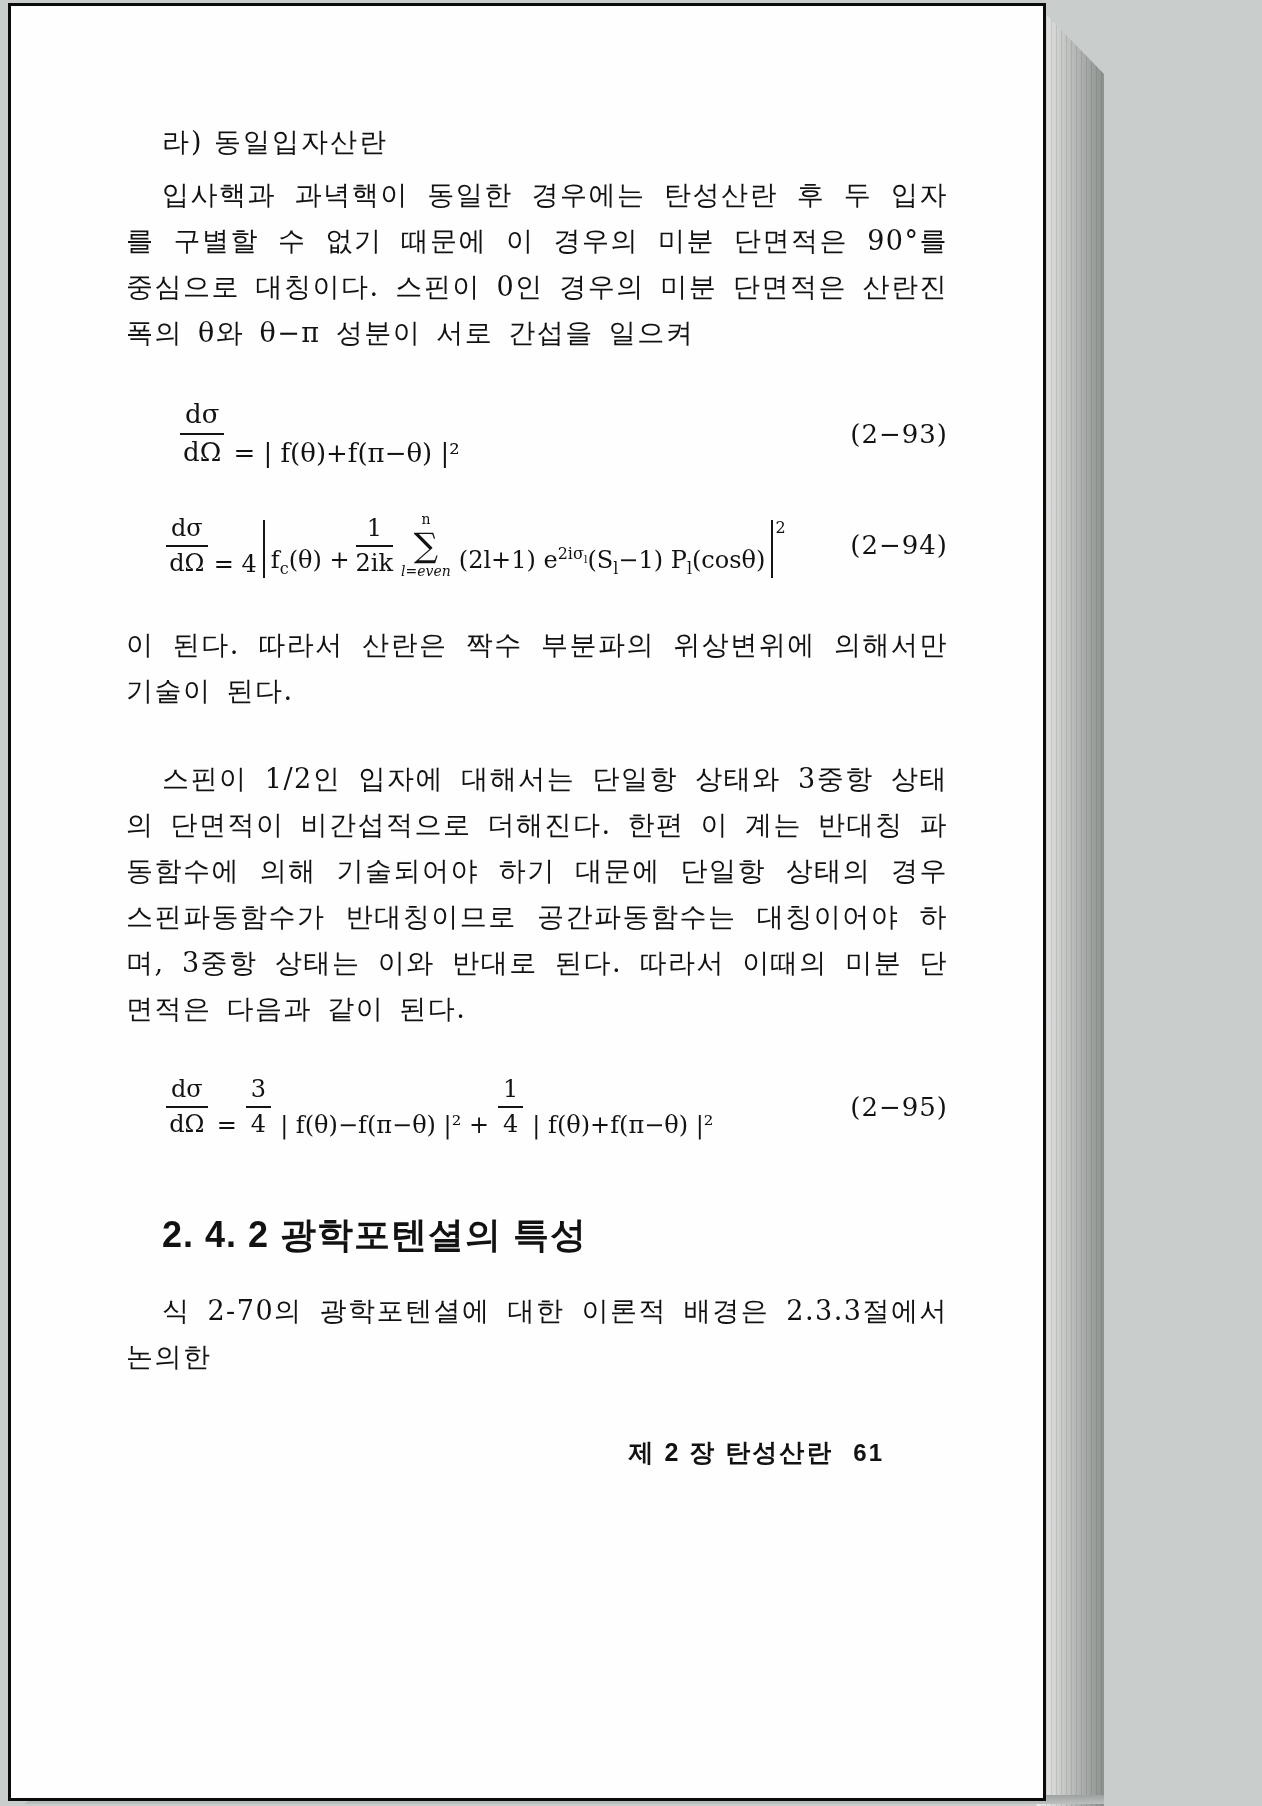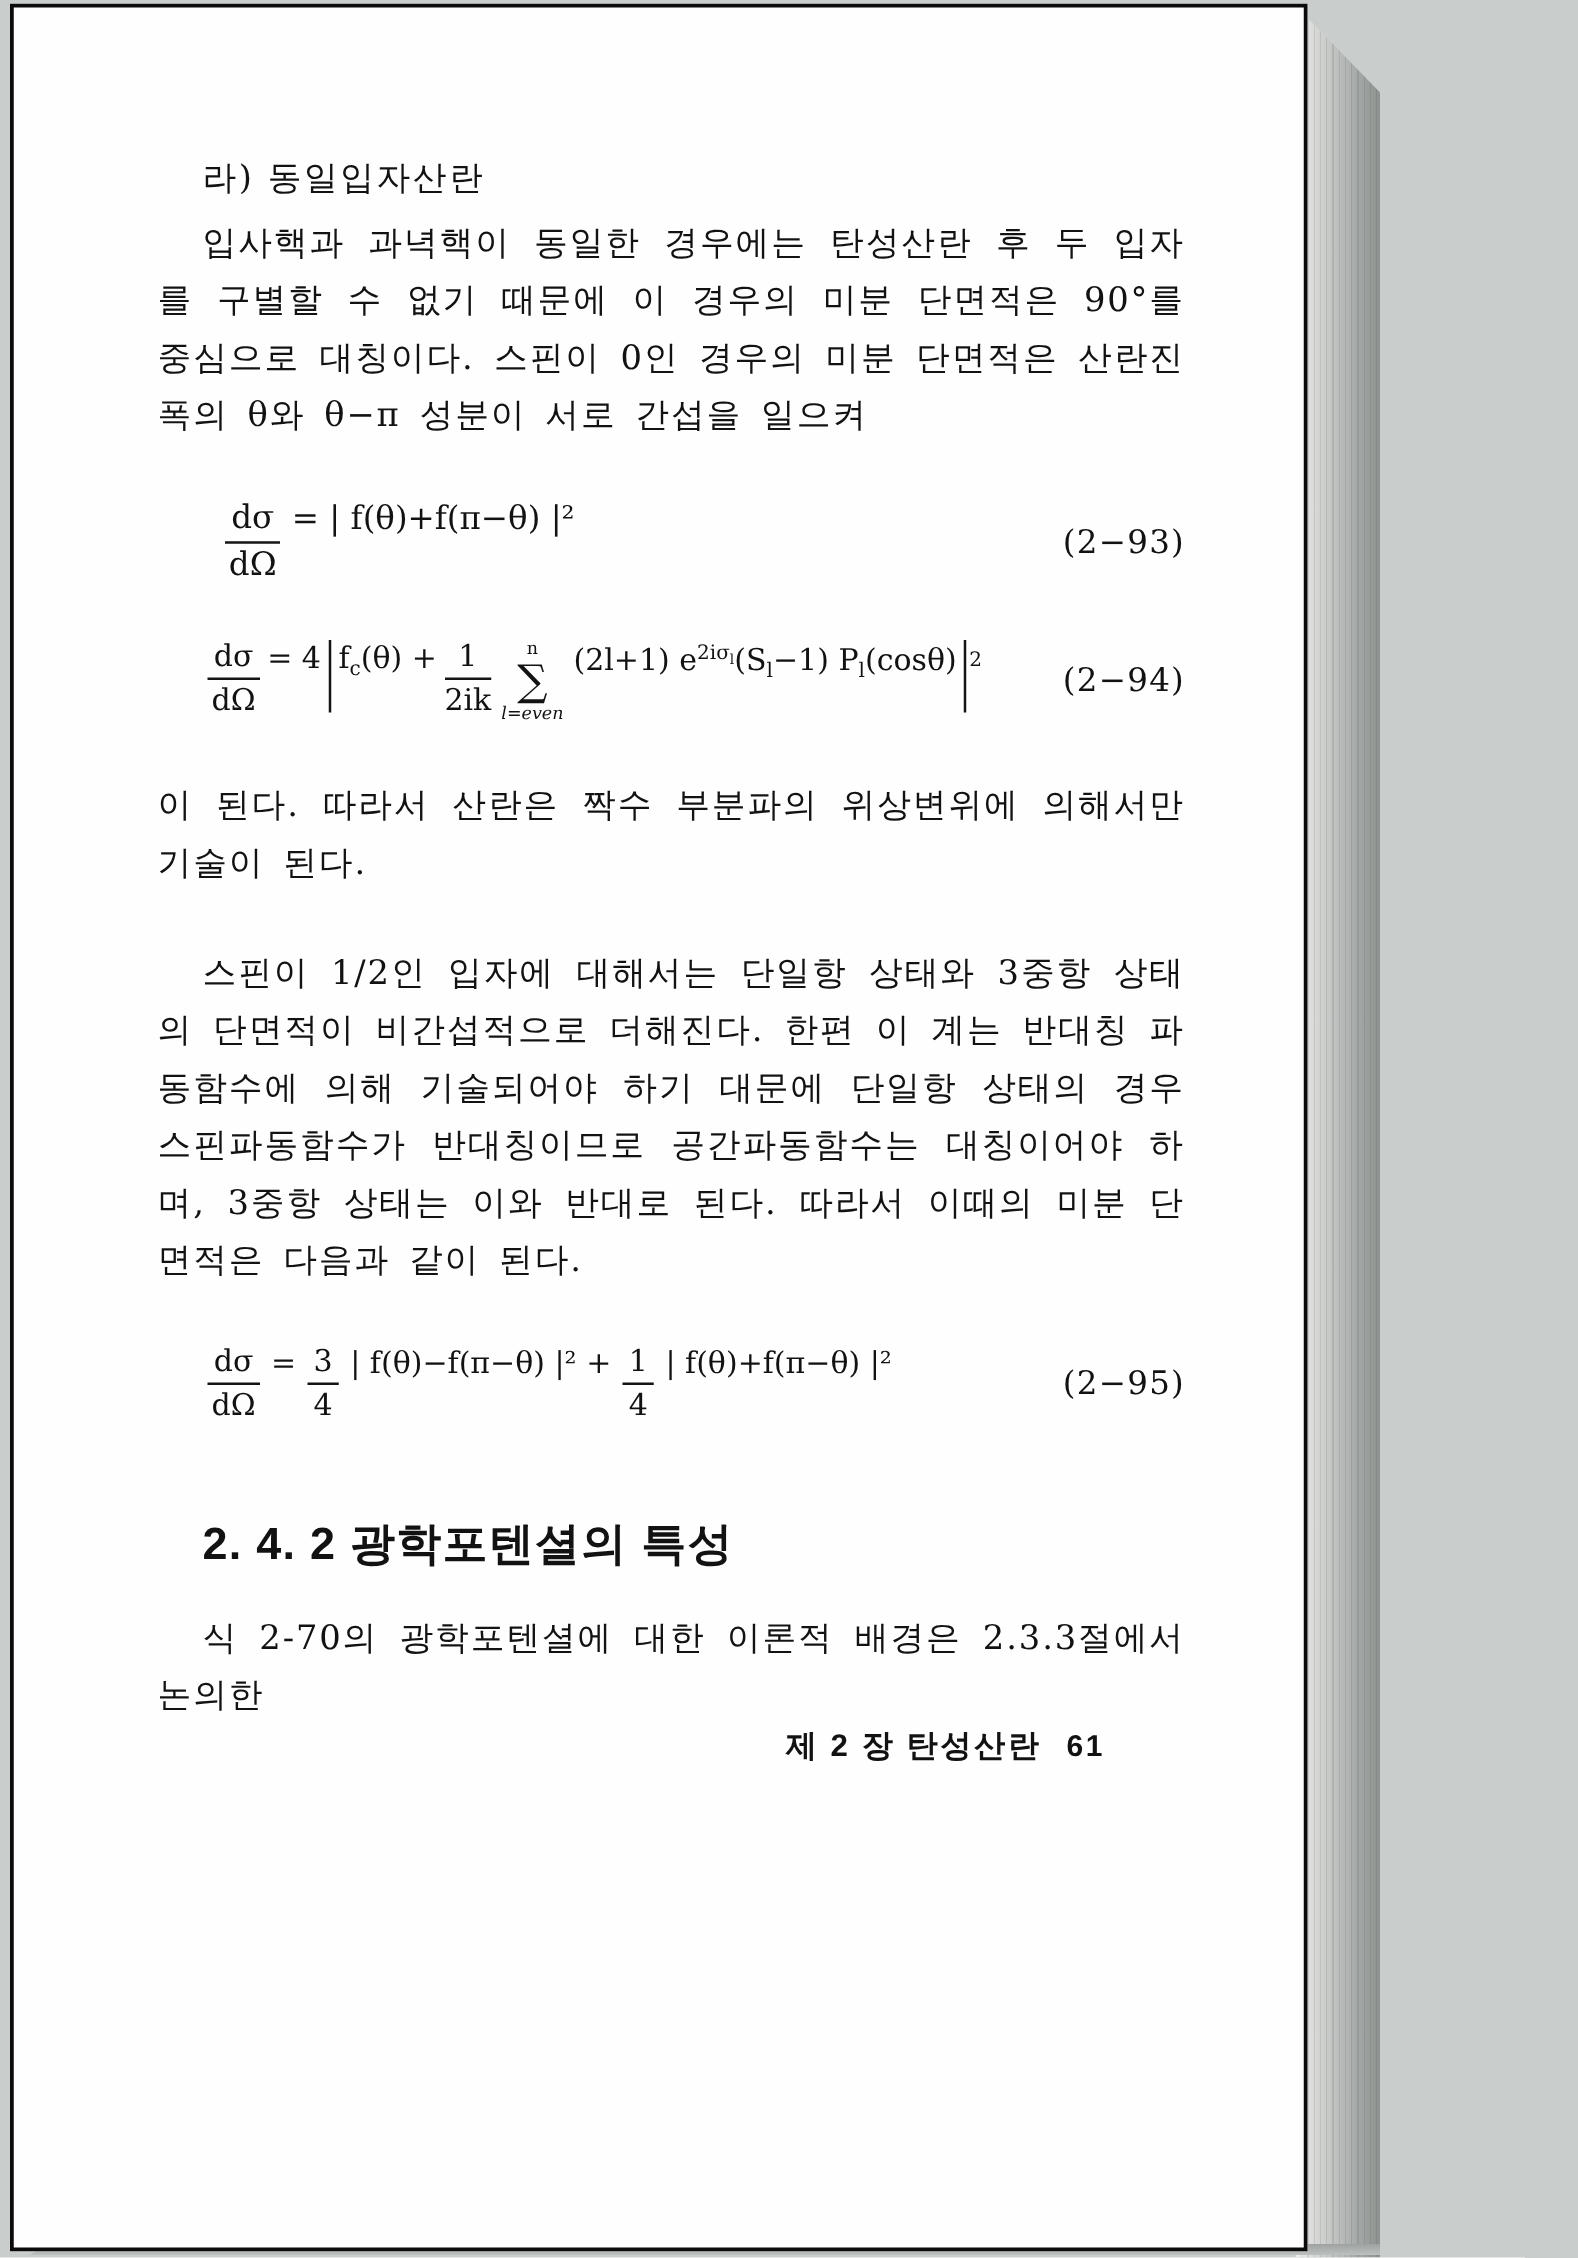--- a/index.html
+++ b/index.html
@@ -41,21 +41,21 @@
   }
   .indent{text-indent:36px;}
   .mt{margin-top:42px;}
 
   
   .equation{
     display:flex;align-items:center;white-space:nowrap;
     padding-left:54px;margin:44px 0;font-size:26px;letter-spacing:0;
   }
   .equation.small{font-size:24px;padding-left:40px;}
-  .eqbody{display:flex;align-items:flex-start;gap:9px;}
+  .eqbody{display:flex;align-items:flex-end;gap:9px;}
   .eqbody.tight{gap:6px;}
   .eqlabel{margin-left:auto;font-size:26px;letter-spacing:1px;}
   .frac{display:inline-block;text-align:center;line-height:1.15;}
   .frac .num{display:block;border-bottom:2px solid #141414;padding:0 5px 3px;}
   .frac .den{display:block;padding-top:3px;}
   .mrow{white-space:nowrap;}
   .mrow sub{font-size:16px;}
   .mrow sup{font-size:16px;}
   .esl{font-size:11px;vertical-align:-4px;}
   .sum{display:inline-flex;flex-direction:column;align-items:center;line-height:1;margin:0 2px;}
@@ -64,21 +64,21 @@
   .sum .bot{font-size:14px;font-style:italic;margin-top:2px;}
   .bigbar{width:2px;height:58px;background:#141414;flex:none;}
   .sq{font-size:16px;align-self:flex-start;margin-top:6px;margin-left:-4px;}
 
   .h2{
     font-family:Liberation Sans, sans-serif;
     font-weight:700;font-size:36px;letter-spacing:1px;
     text-indent:36px;margin:72px 0 0 0;
   }
   .footer{
-    text-align:right;padding-right:64px;
+    margin-top:56px;text-align:right;padding-right:64px;
     font-family:"Liberation Sans","DejaVu Sans",sans-serif;
     font-weight:700;font-size:25px;letter-spacing:2px;
   }
   .footer .pageno{margin-left:20px;font-size:24px;}
 </style>
 </head>
 <body>
 
 <div class="fore-edge"></div>
 <div class="bottom-edge"></div>

